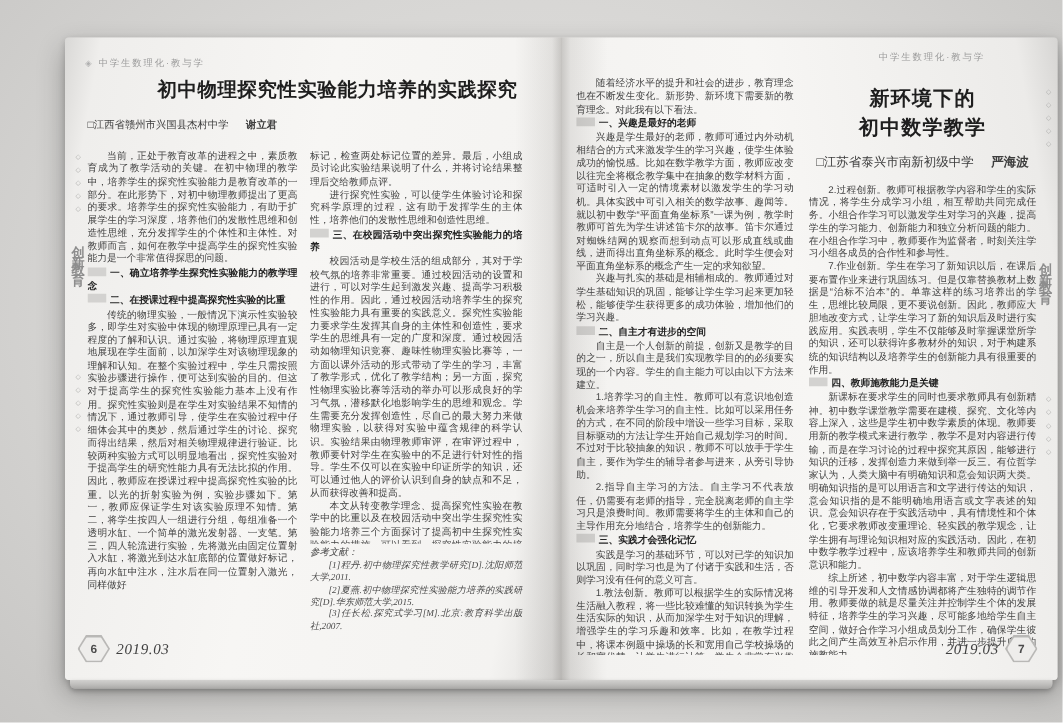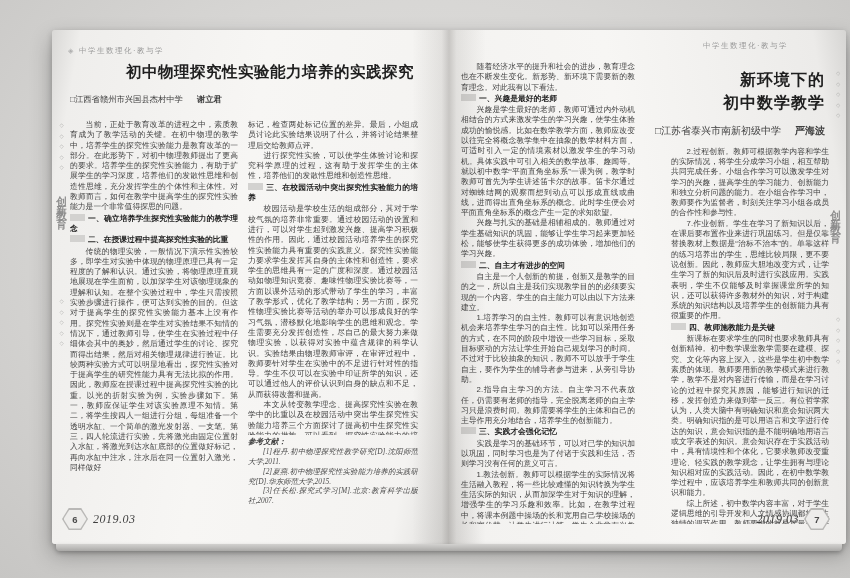--- a/index.html
+++ b/index.html
@@ -45,31 +45,31 @@
 
   .col{position:absolute;overflow:hidden;font-size:7.8px;line-height:10.3px;color:#434343;
     text-align:justify;}
   .l-col1{left:18px;top:90px;width:168px;height:386px;}
   .l-col2{left:196px;top:90px;width:170px;height:386px;display:flex;flex-direction:column;}
   .l-col2 .flow{flex:1 1 auto;overflow:hidden;}
   .l-col2 .refs{flex:0 0 auto;}
 
   .r-col1{left:12px;top:32px;width:174px;height:462px;}
   .r-col2{left:198px;top:24px;width:182px;height:470px;display:flex;flex-direction:column;}
-  .r-col2 .flow{flex:1 1 auto;overflow:hidden;margin-left:24px;}
-  .r-titleblock{flex:0 0 auto;text-align:right;padding:14px 4px 10px 4px;}
+  .r-col2 .flow{flex:1 1 auto;overflow:hidden;}
+  .r-titleblock{flex:0 0 auto;text-align:center;padding:14px 4px 10px 4px;}
   .r-title{font-size:16px;font-weight:bold;line-height:1.45;color:#1e1e1e;letter-spacing:1px;}
   .r-author{font-size:10px;color:#3d3d3d;margin-top:12px;white-space:nowrap;}
 
   .blk{margin:0;}
   .blk.p{text-indent:2em;}
   .blk.cont{text-indent:0;}
   .blk.h{font-weight:bold;color:#242424;margin:1px 0;text-indent:0;}
   .hbox{display:inline-block;width:15px;height:7px;background:#d3d2d0;margin-right:3px;}
-  .blk.refh{font-family:"Liberation Serif",serif;font-style:italic;font-weight:bold;
+  .blk.refh{font-family:"Liberation Serif",serif;font-style:italic;font-weight:normal;
     font-size:7.6px;margin-top:2px;}
   .blk.ref{font-family:"Liberation Serif",serif;font-style:italic;font-size:7.4px;
     line-height:9.8px;text-indent:2em;color:#4a4a4a;}
 
   .folio{position:absolute;display:flex;align-items:center;gap:5px;}
   .folio-left{left:10px;bottom:14px;}
   .folio-right{right:16px;bottom:14px;}
   .issue{font-family:"Liberation Serif",serif;font-weight:normal;font-style:italic;
     font-size:12px;color:#3f3f3f;letter-spacing:.5px;}
   .hex{width:26px;height:22px;background:#b9b8b6;

